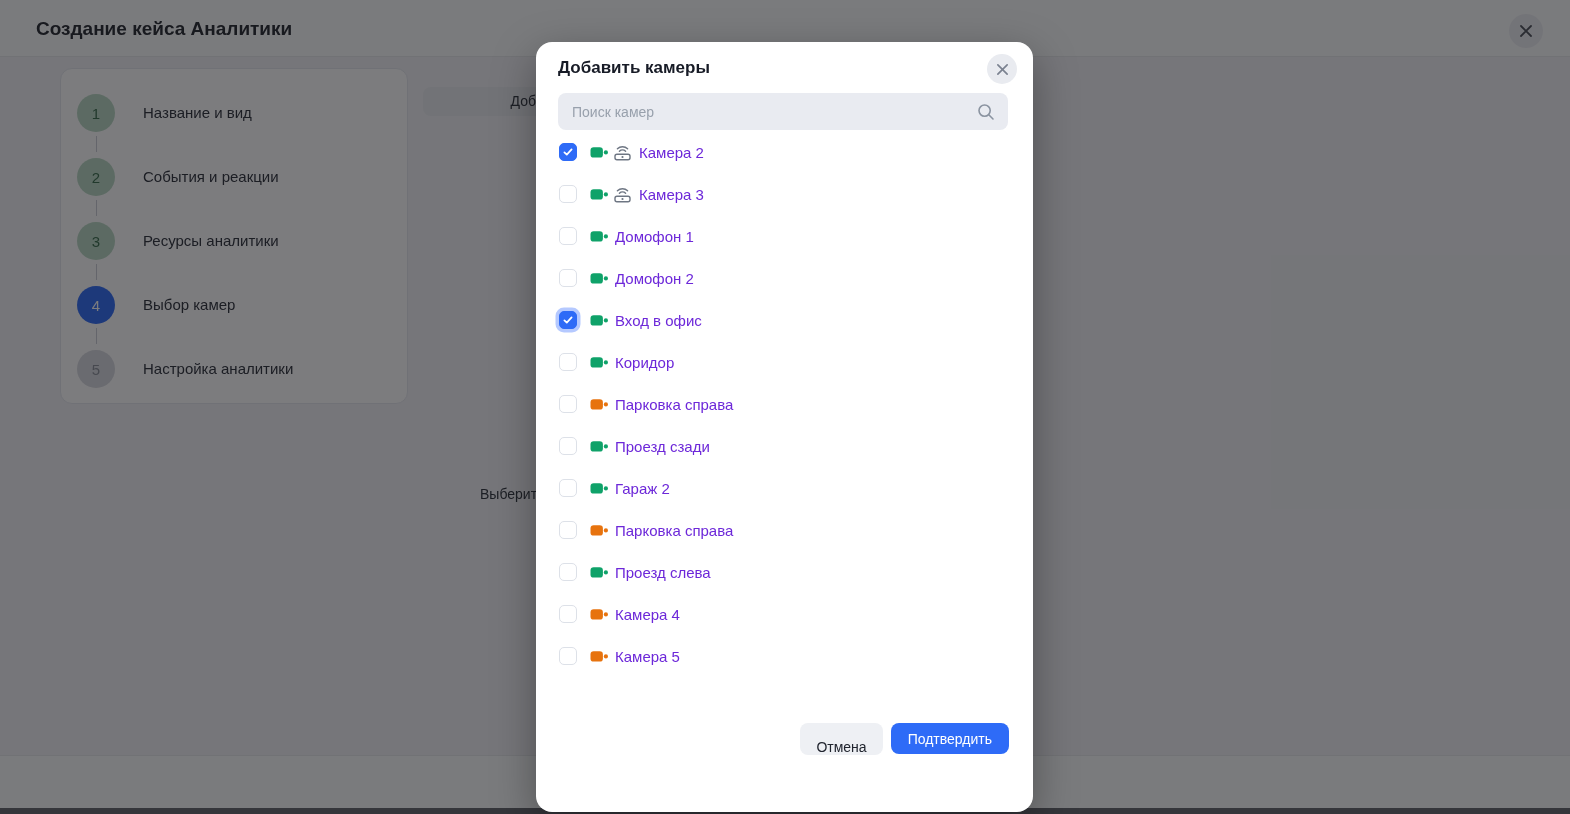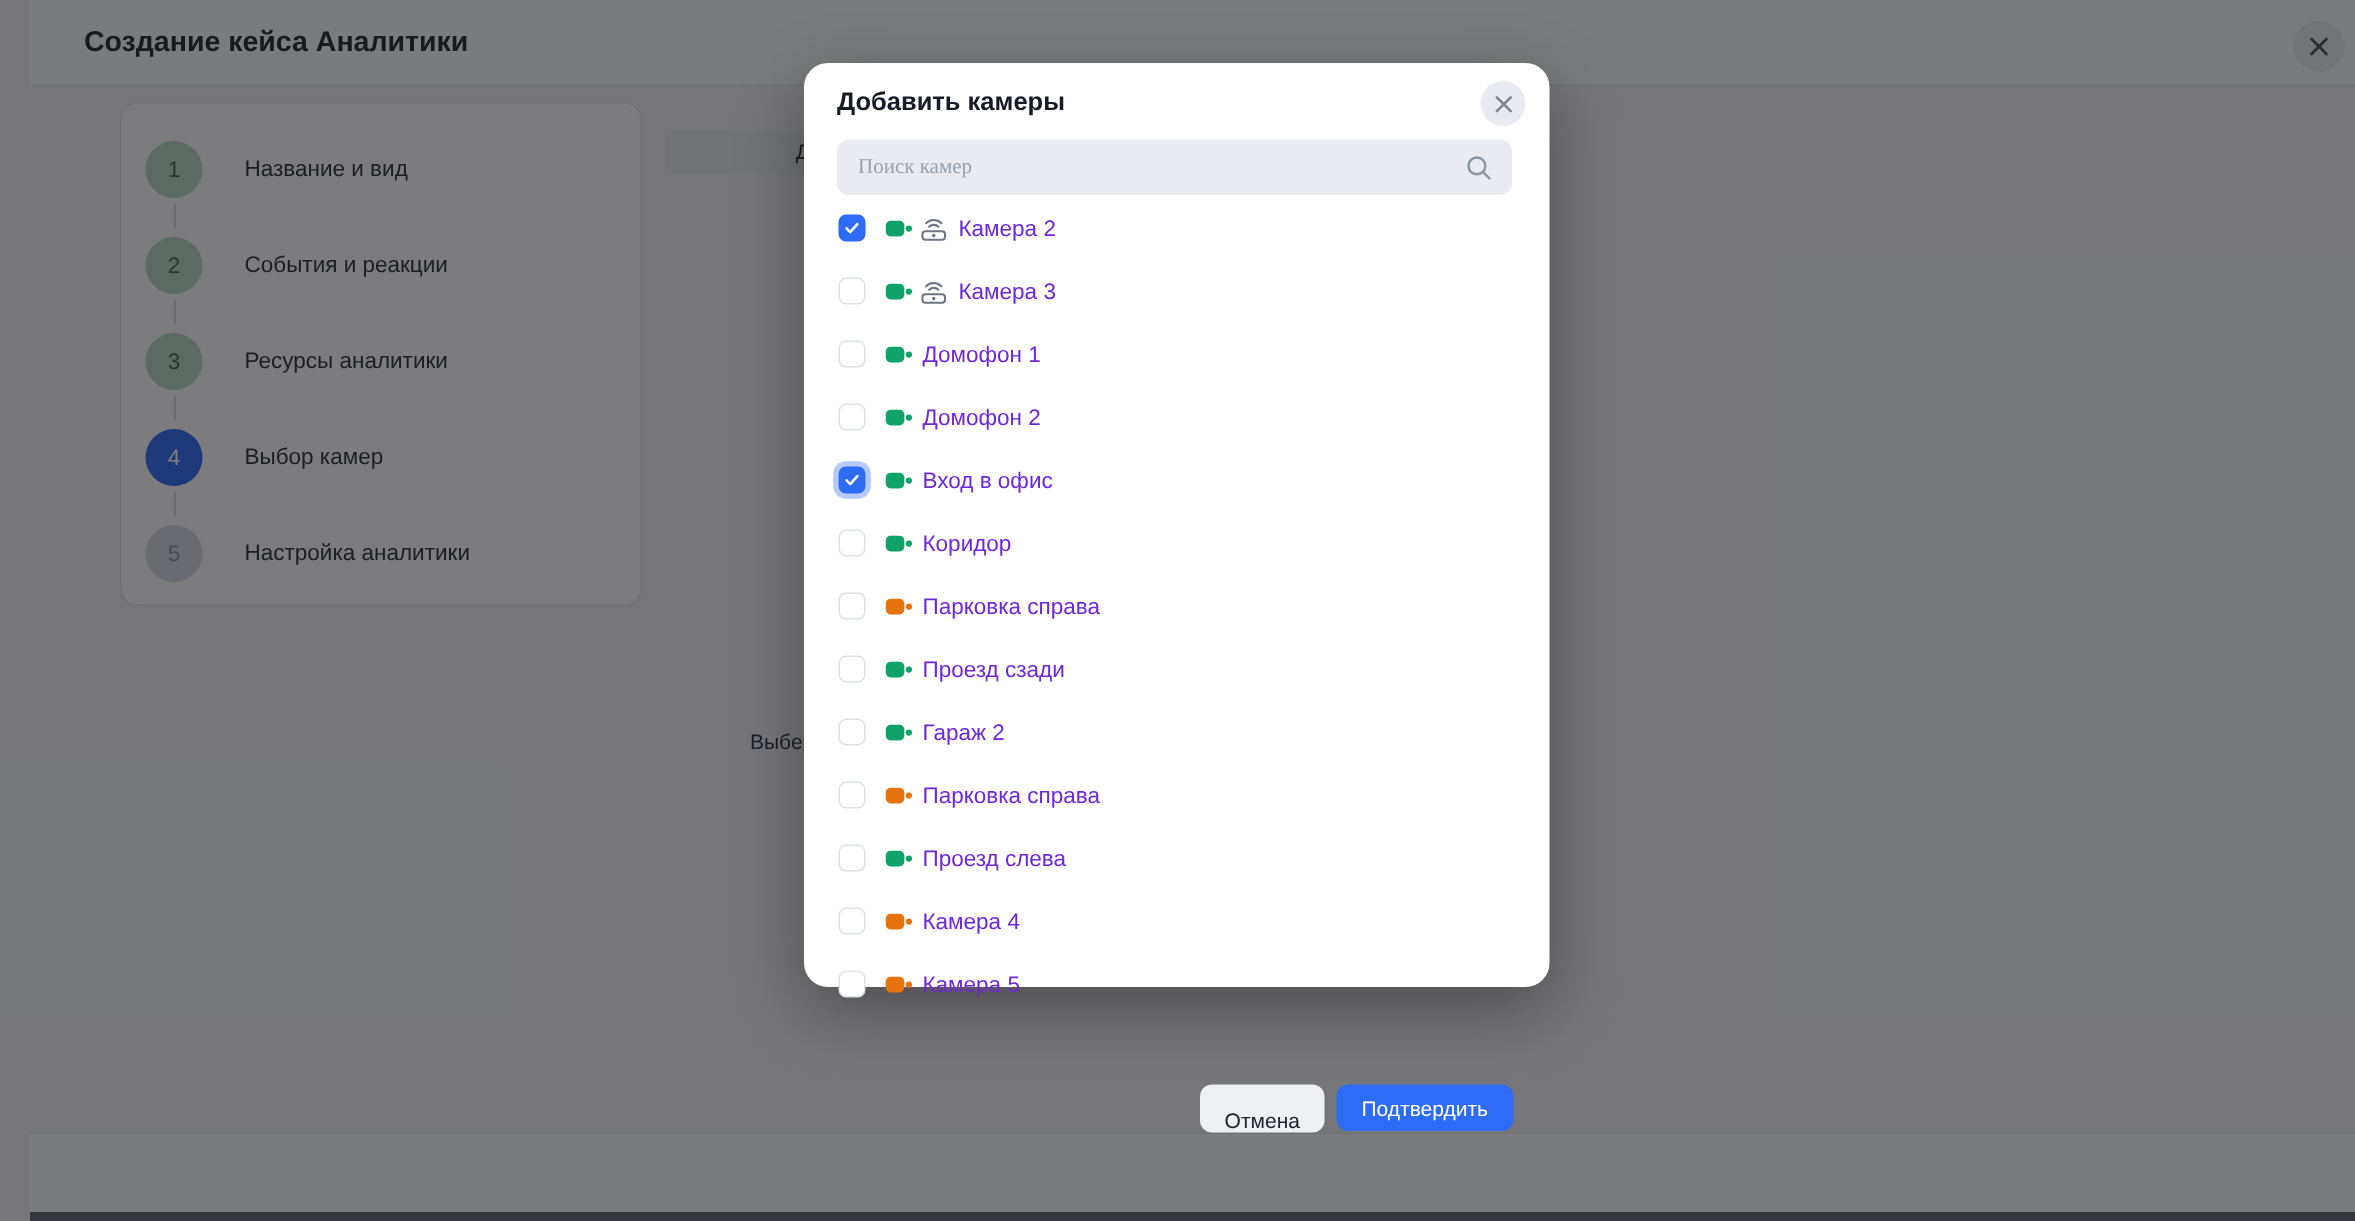--- a/index.html
+++ b/index.html
@@ -2,21 +2,21 @@
 <html><head>
 <meta charset="utf-8">
 <style>
   html,body{margin:0;padding:0;}
   body{
     width:1570px;height:814px;overflow:hidden;position:relative;
     font-family:"Liberation Sans","DejaVu Sans",sans-serif;
     background:#f1f2f5;
   }
   
-  .page{position:absolute;inset:0;margin-left:20px;}
+  .page{position:absolute;inset:0;}
   .page-header{
     position:absolute;left:0;top:0;width:100%;height:57px;
     background:#fbfcfd;border-bottom:1px solid #e6e8ec;box-sizing:border-box;
   }
   .page-title{
     position:absolute;left:36px;top:0;line-height:57px;
     font-size:19px;font-weight:700;color:#23262e;
   }
   .page-close{
     position:absolute;left:1509px;top:14px;width:34px;height:34px;border-radius:50%;
@@ -52,40 +52,40 @@
   }
   .page-footer{
     position:absolute;left:0;top:755px;width:100%;height:53px;
     background:#fbfcfd;border-top:1px solid #e6e8ec;box-sizing:border-box;
   }
   .bottom-strip{position:absolute;left:0;top:808px;width:100%;height:6px;background:#63646a;}
   
   .overlay{position:absolute;inset:0;background:rgba(16,17,20,0.55);}
   
   .modal{
-    position:absolute;left:536px;top:42px;width:497px;height:616px;
+    position:absolute;left:536px;top:42px;width:497px;height:770px;
     background:#ffffff;border-radius:16px;box-shadow:0 14px 44px rgba(0,0,0,.35);
     box-sizing:border-box;
   }
   .modal-title{
     position:absolute;left:22px;top:16px;margin:0;
     font-size:17px;font-weight:700;color:#171b26;
   }
   .modal-close{
     position:absolute;left:451px;top:12px;width:30px;height:30px;border-radius:50%;
     background:#e9ebf0;border:none;display:flex;align-items:center;justify-content:center;
     cursor:pointer;padding:0;
   }
   .search-wrap{
     position:absolute;left:22px;top:51px;width:450px;height:37px;
     background:#e9ebf1;border-radius:8px;display:flex;align-items:center;box-sizing:border-box;
   }
   .search-input{
     flex:1;height:100%;border:none;background:transparent;outline:none;
-    padding:0 0 0 14px;font-size:14px;color:#a21caf;font-family:Liberation Serif, serif;
+    padding:0 0 0 14px;font-size:14px;color:#a21caf;font-family:Liberation Sans, sans-serif;
   }
   .search-input::placeholder{color:#98a0ac;opacity:1;}
   .search-icon{margin:0 12px 0 6px;display:flex;}
   .cam-list{position:absolute;left:0;top:89px;width:100%;}
   .cam-row{height:42px;display:flex;align-items:center;padding-left:23px;cursor:pointer;}
   .cb{
     width:18px;height:18px;border-radius:5px;border:1.5px solid #dde1e8;background:#fff;
     box-sizing:border-box;display:flex;align-items:center;justify-content:center;flex:0 0 18px;
   }
   .cb svg{display:none;}

